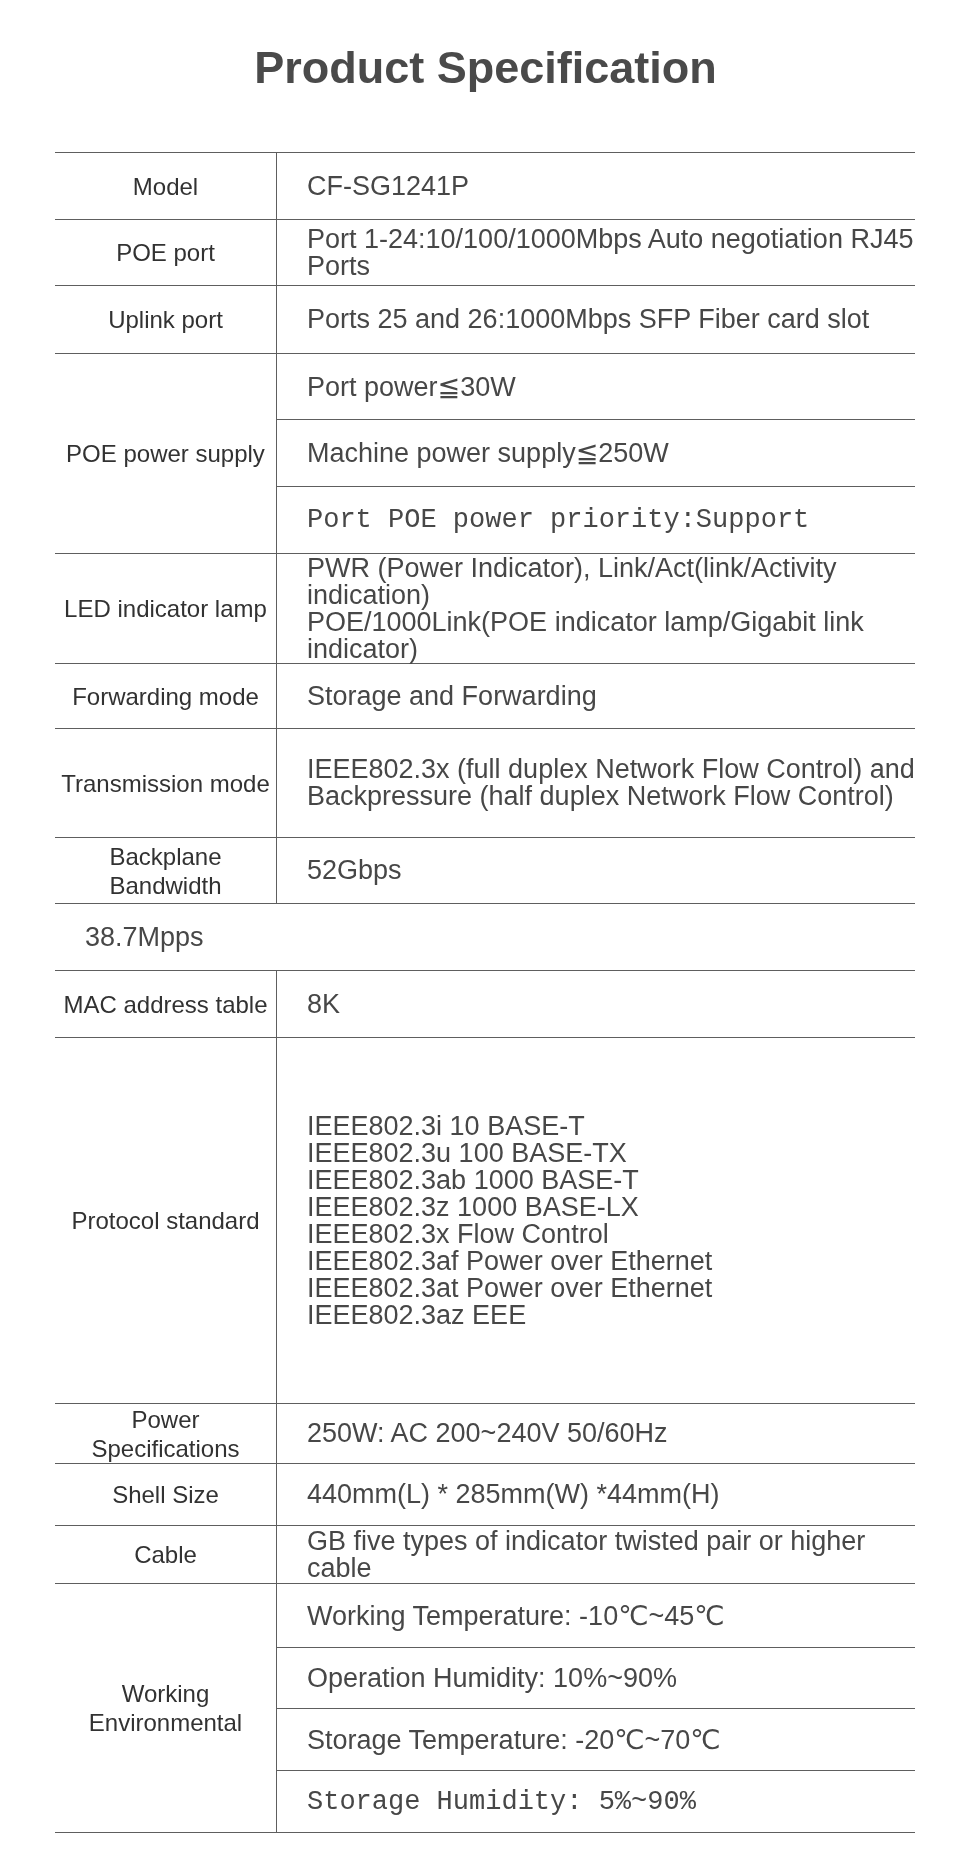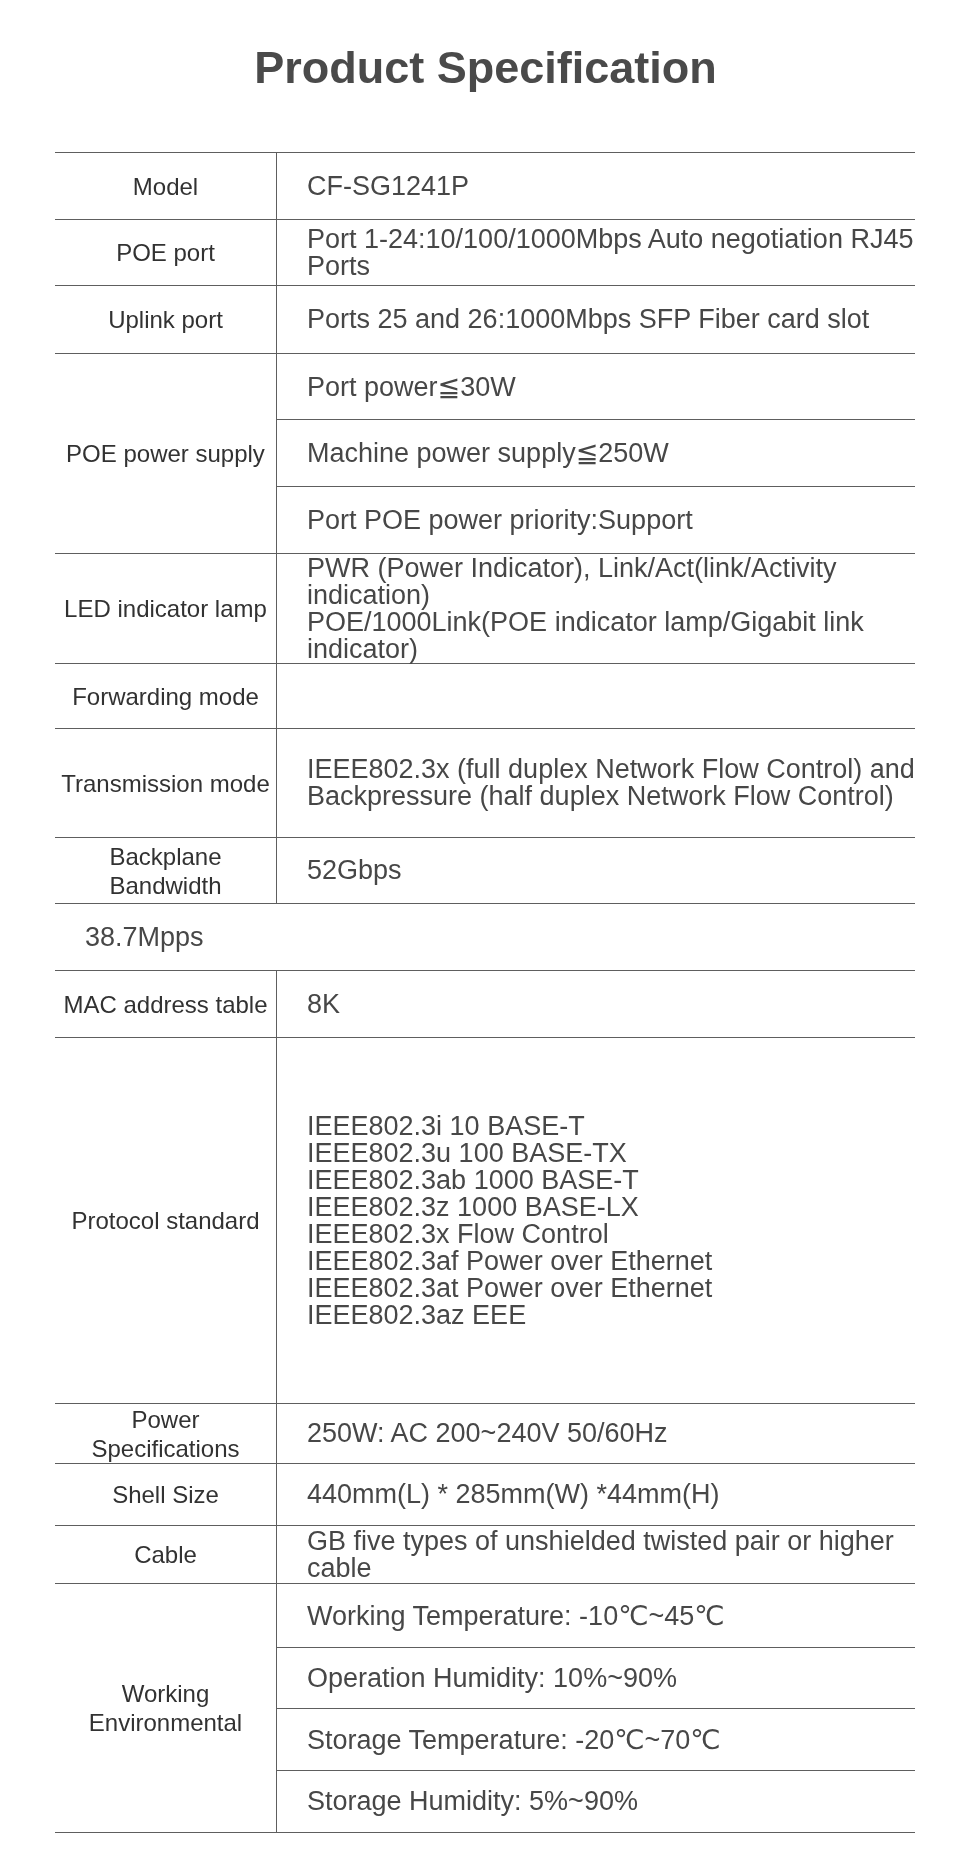--- a/index.html
+++ b/index.html
@@ -68,21 +68,21 @@
     padding:0;
     justify-content:center;
   }
   .sub{
     box-sizing:border-box;
     border-bottom:1.5px solid var(--border);
     display:flex;
     align-items:center;
     padding-left:30px;
   }
-  .sub.last{border-bottom:none;flex:1;}
+  .sub.last{border-bottom:none;flex:1;font-family:Liberation Mono, monospace;}
 </style>
 </head>
 <body>
 
 <div class="title">Product Specification</div>
 
 <div class="spec-table">
 
   <div class="row" style="height:67px">
     <div class="lbl">Model</div>
@@ -117,20 +117,23 @@
   <div class="row" style="height:110px">
     <div class="lbl">LED indicator lamp</div>
     <div class="val gap20">
       <div class="vl">PWR (Power Indicator), Link/Act(link/Activity indication)</div>
       <div class="vl">POE/1000Link(POE indicator lamp/Gigabit link indicator)</div>
     </div>
   </div>
 
   <div class="row" style="height:65px">
     <div class="lbl">Forwarding mode</div>
+    <div class="val">
+      <div class="vl">Storage and Forwarding</div>
+    </div>
   </div>
 
   <div class="row" style="height:109px">
     <div class="lbl">Transmission mode</div>
     <div class="val gap20">
       <div class="vl">IEEE802.3x (full duplex Network Flow Control) and</div>
       <div class="vl">Backpressure (half duplex Network Flow Control)</div>
     </div>
   </div>
 
@@ -180,21 +183,21 @@
   <div class="row" style="height:62px">
     <div class="lbl">Shell Size</div>
     <div class="val">
       <div class="vl">440mm(L) * 285mm(W) *44mm(H)</div>
     </div>
   </div>
 
   <div class="row" style="height:58px">
     <div class="lbl">Cable</div>
     <div class="val">
-      <div class="vl">GB five types of unshielded twisted pair or higher cable</div>
+      <div class="vl">GB five types of indicator twisted pair or higher cable</div>
     </div>
   </div>
 
   <div class="row" style="height:249px">
     <div class="lbl">Working
 Environmental</div>
     <div class="val subs">
       <div class="sub" style="height:64px">Working Temperature: -10℃~45℃</div>
       <div class="sub" style="height:61px">Operation Humidity: 10%~90%</div>
       <div class="sub" style="height:62px">Storage Temperature: -20℃~70℃</div>

